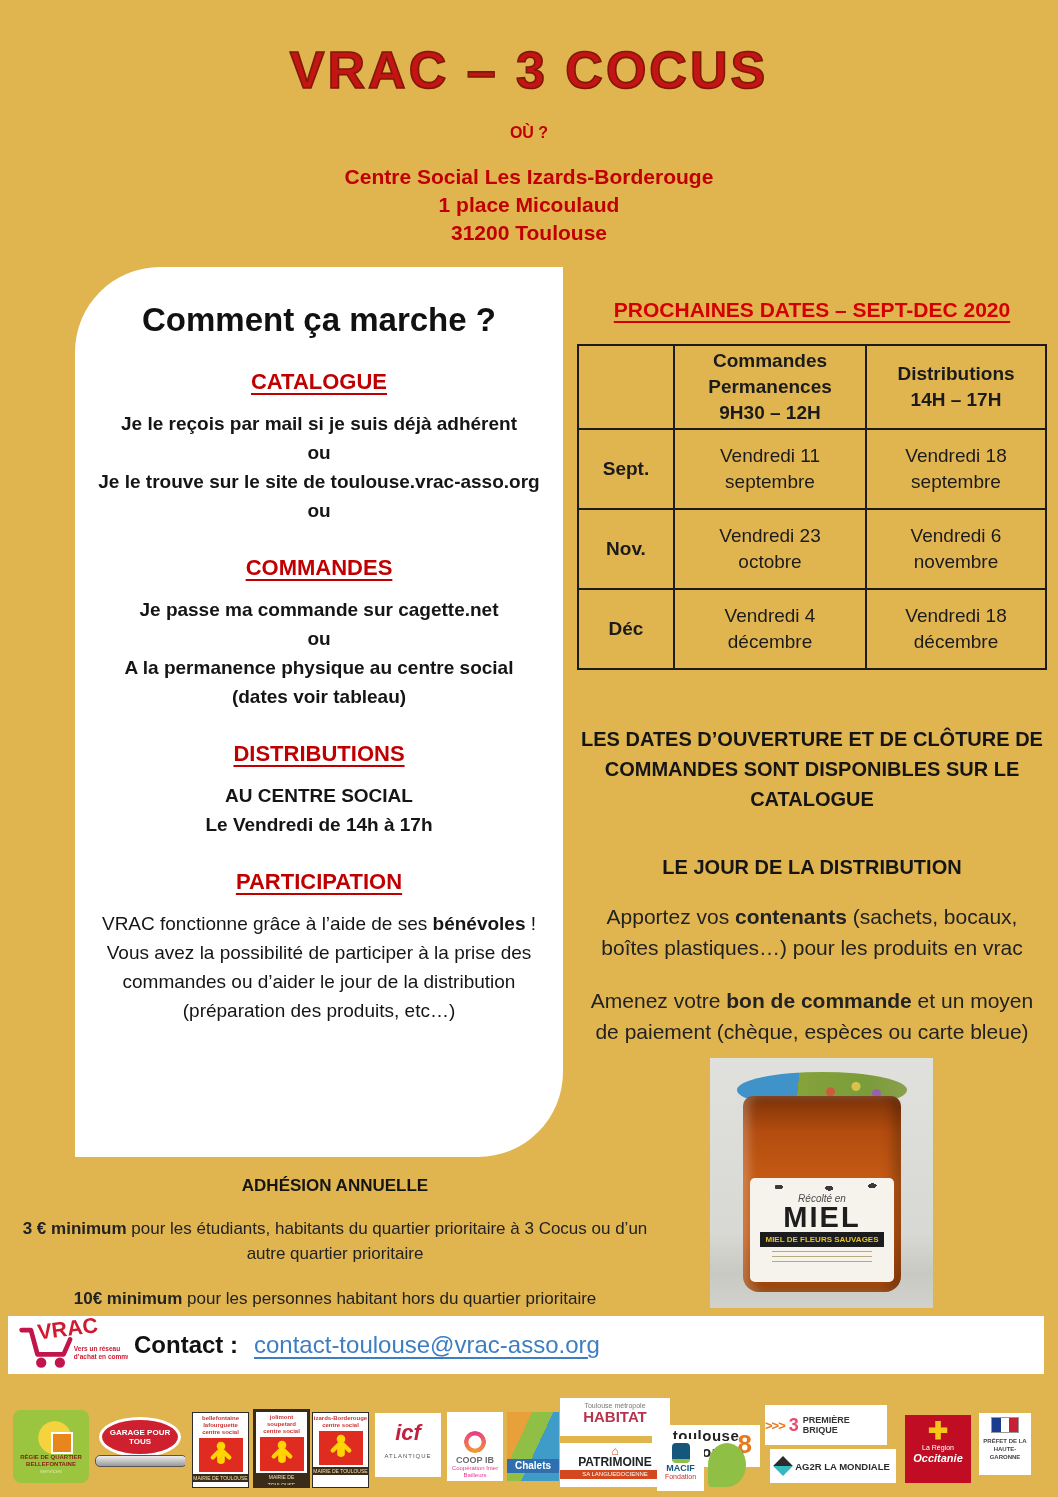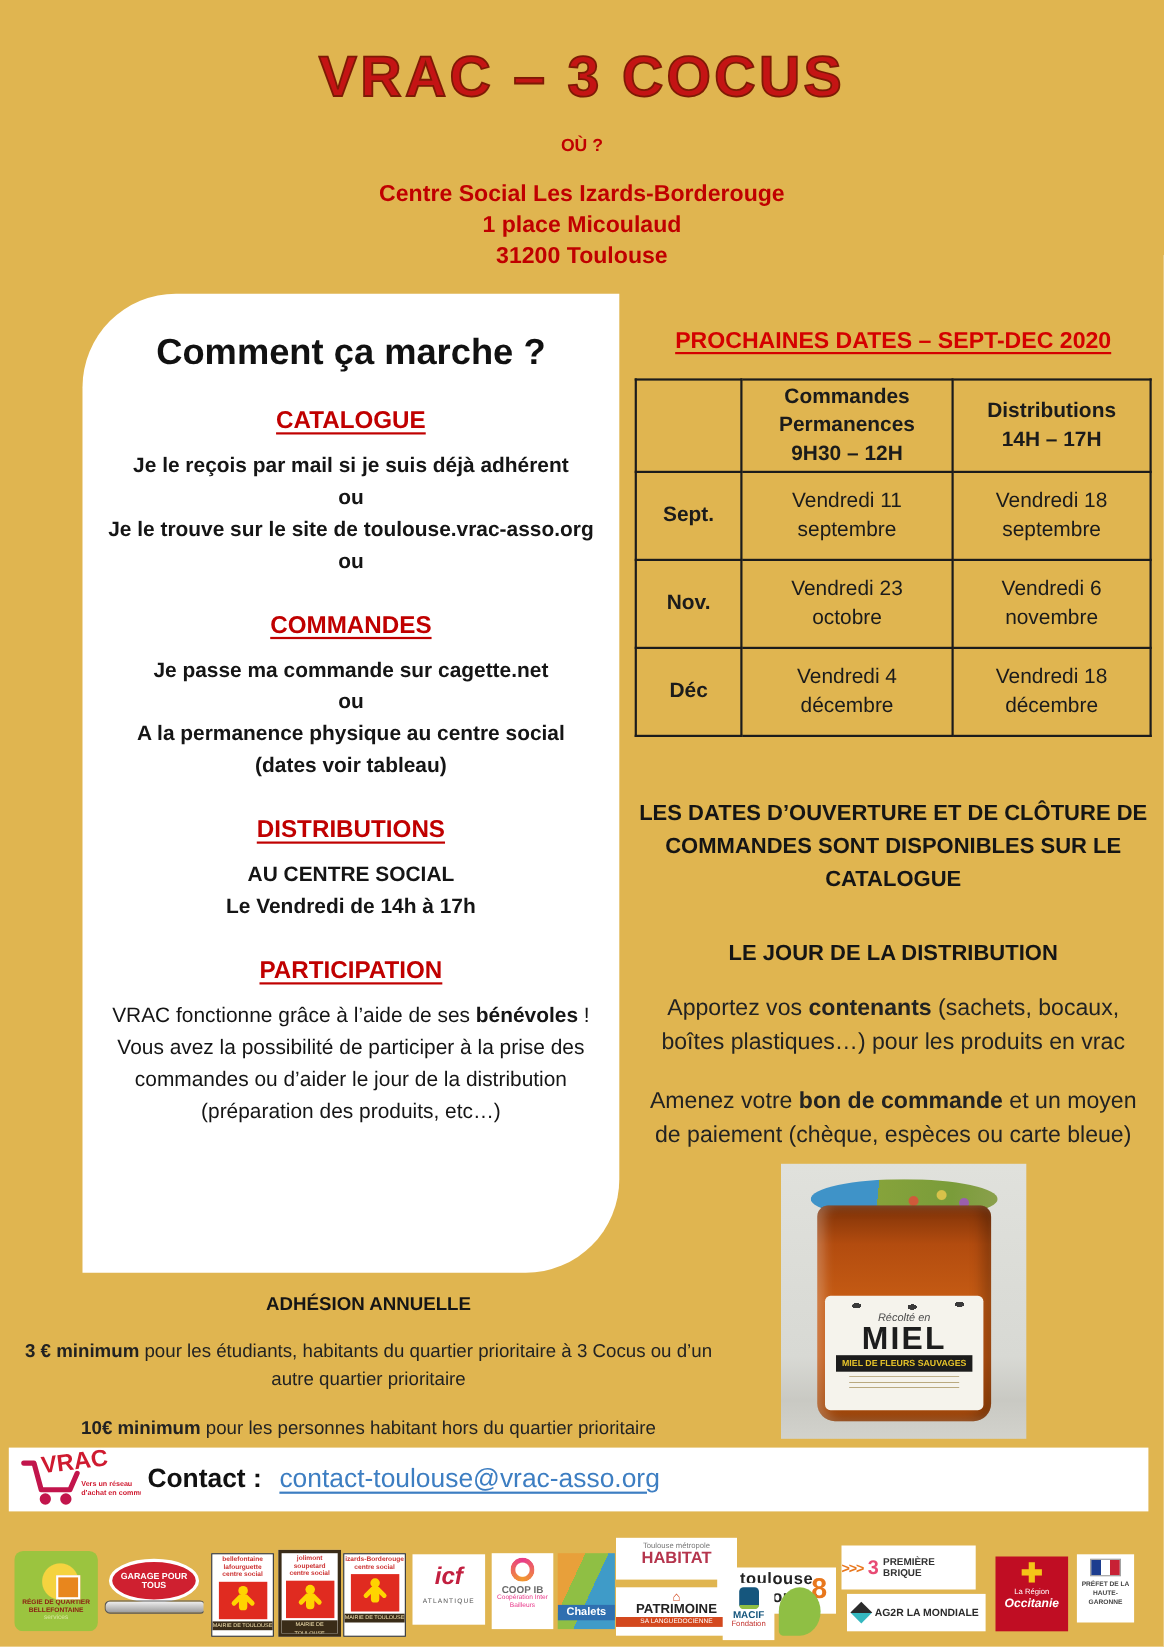--- a/index.html
+++ b/index.html
@@ -103,21 +103,21 @@
   .p-cs1{left:192px;top:19px;height:76px;}
   .p-cs2{left:253px;top:16px;height:79px;border:3px solid #3a2c18;}
   .p-cs3{left:312px;top:19px;height:76px;}
   .cs-name{color:#c33; font-weight:bold;}
   .cs-red{margin:2px auto 0 auto;width:44px;height:34px;background:#e02b20;display:flex;align-items:center;justify-content:center;}
   .cs-red svg{width:26px;height:28px;}
   .cs-band{margin-top:2px;background:#3a2c18;color:#f3e2b0;font-size:5px;line-height:8px;}
   .p-icf{left:375px;top:20px;width:66px;height:64px;}
   .icf-script{font-size:22px;font-weight:800;font-style:italic;color:#c22040;line-height:40px;}
   .icf-sub{font-size:6px;color:#555;letter-spacing:1px;}
-  .p-coop{left:447px;top:19px;width:56px;height:69px;padding-top:4px;}
+  .p-coop{left:447px;top:19px;width:56px;height:69px;padding-top:19px;}
   .coop-c{margin:0 auto;width:22px;height:22px;border-radius:50%;
     background:conic-gradient(#e8398a,#f29a2e,#e8398a);
     -webkit-mask:radial-gradient(circle 7px, transparent 6px, #000 7px);
             mask:radial-gradient(circle 7px, transparent 6px, #000 7px);}
   .coop-name{font-size:9px;color:#6b6b6b;font-weight:bold;margin-top:2px;}
   .coop-sub{font-size:6px;color:#e8398a;line-height:7px;}
   .p-chalets{left:507px;top:19px;width:52px;height:69px;
     background:linear-gradient(115deg,#e8a03a 0 30%,#8fbf44 30% 55%,#3f9bc8 55% 100%);}
   .chalets-band{position:absolute;left:0;bottom:8px;width:100%;background:#2f6fb0;color:#fff;
     font-size:10px;font-weight:bold;line-height:14px;}

